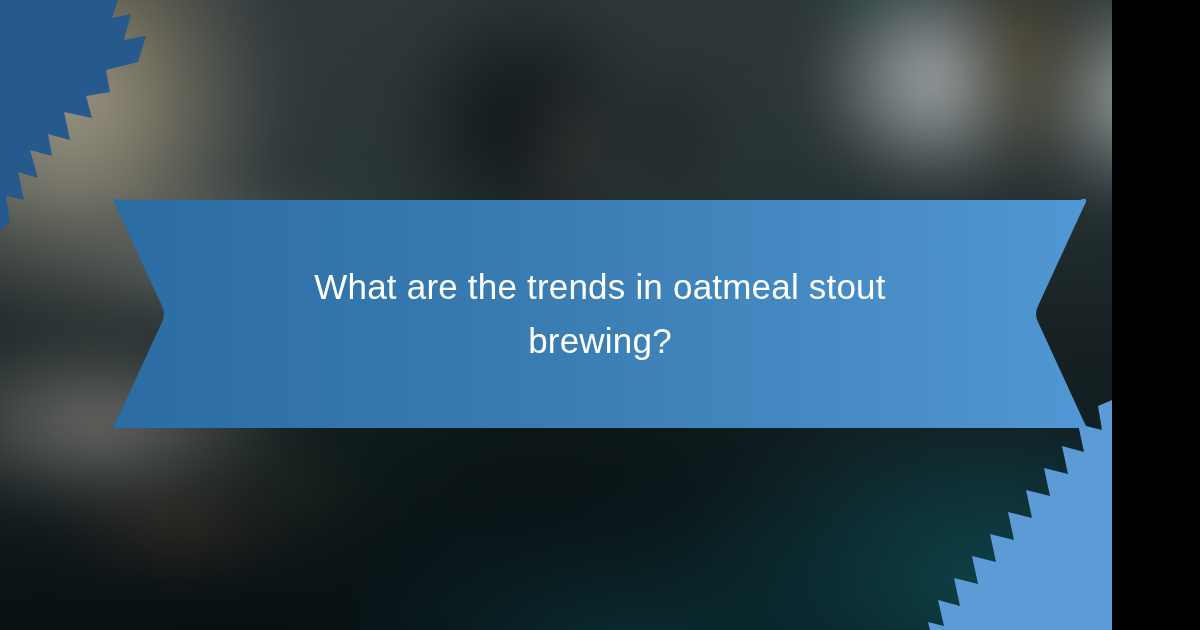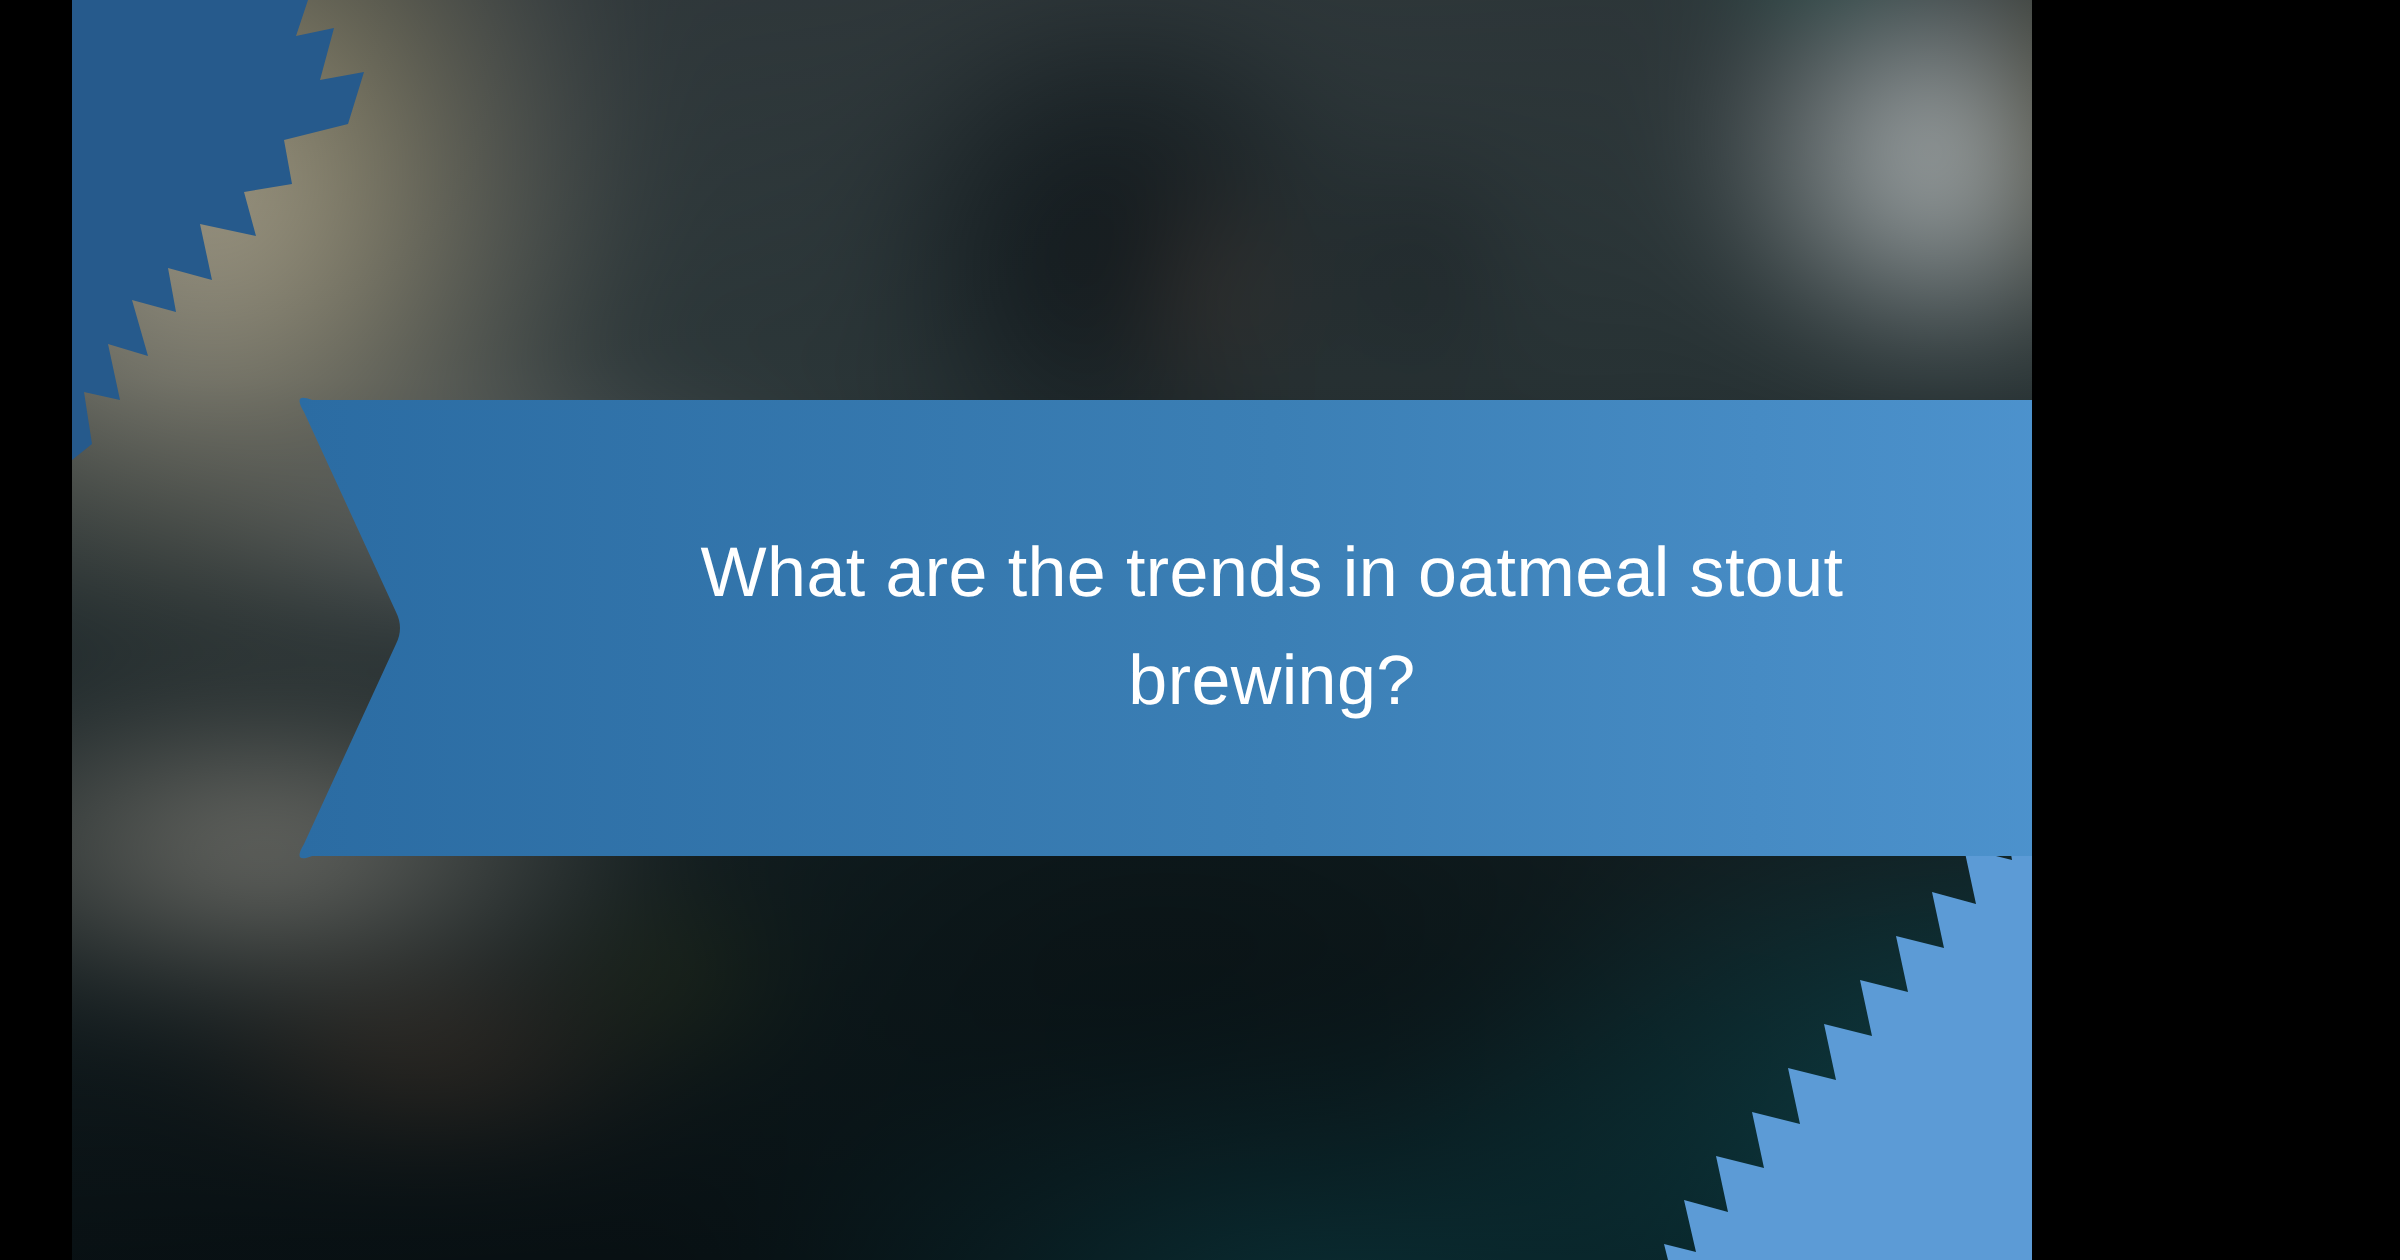--- a/index.html
+++ b/index.html
@@ -2,25 +2,24 @@
 <html><head>
 <meta charset="utf-8">
 <style>
   html, body {
     margin: 0;
     padding: 0;
     background: #000;
   }
   #stage {
     position: relative;
-    width: 980px;
+    width: 1112px;
     height: 630px;
     overflow: hidden;
     font-family: "Liberation Sans", sans-serif;
-    margin-left: 36px;
   }
 
   
   #photo-layer {
     position: absolute;
     inset: 0;
     overflow: hidden;
   }
   #photo-base {
     position: absolute;

